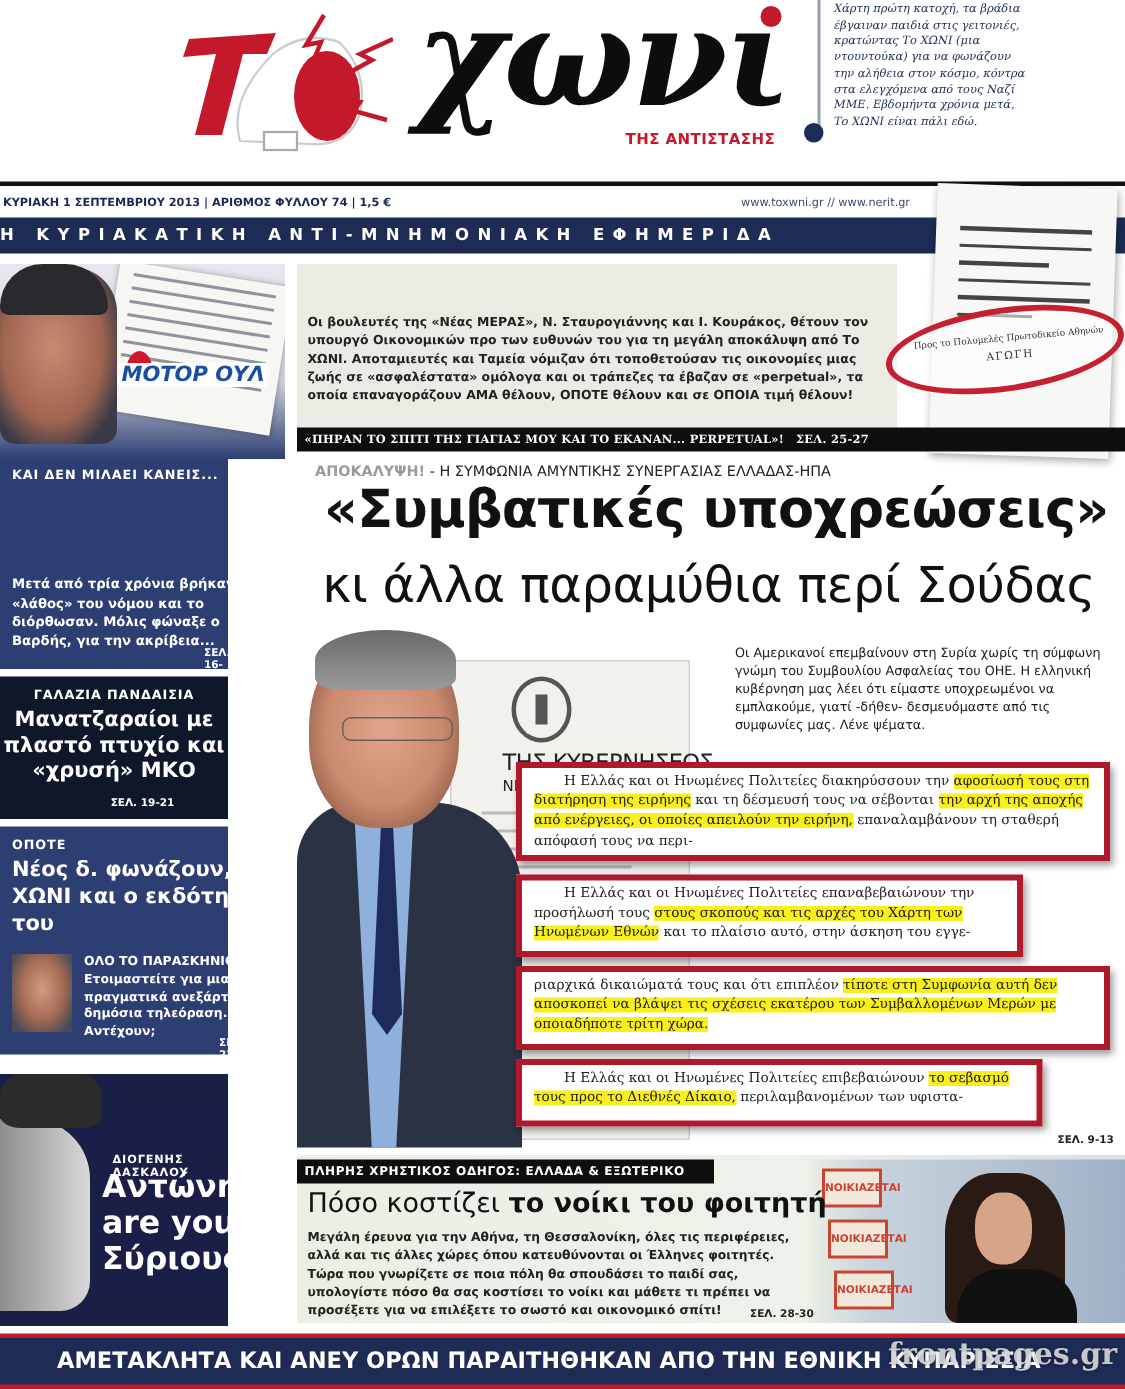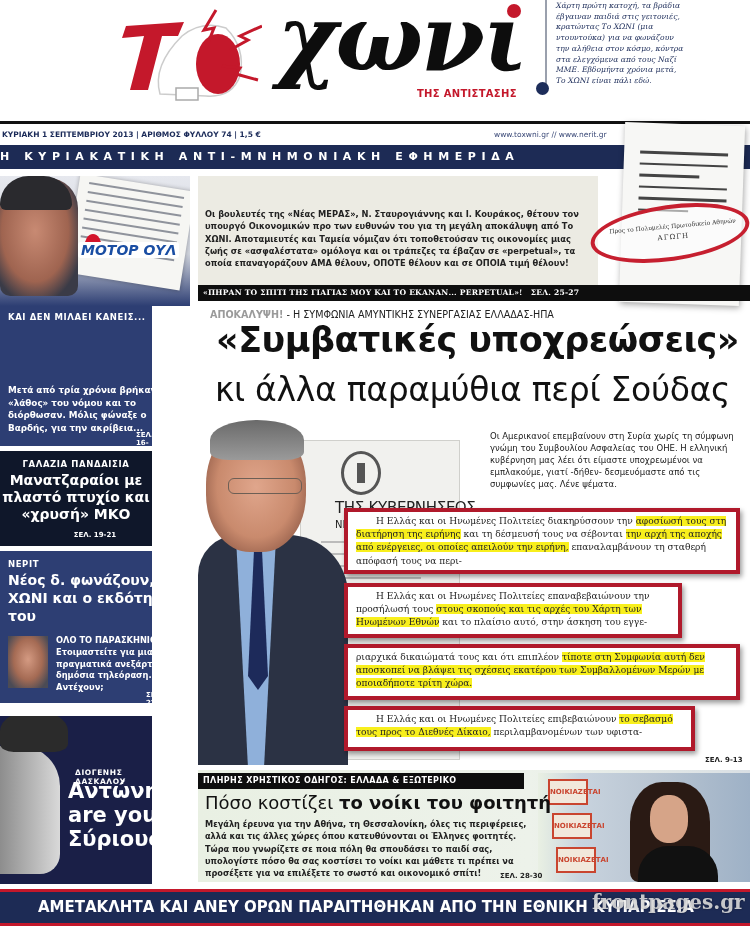--- a/index.html
+++ b/index.html
@@ -95,21 +95,21 @@
   .quote mark { background: #f8ef1c; color: #222; }
   .q1 { left: 344px; top: 508px; width: 396px; height: 66px; }
   .q2 { left: 344px; top: 583px; width: 338px; height: 55px; }
   .q3 { left: 344px; top: 644px; width: 396px; height: 56px; }
   .q4 { left: 344px; top: 706px; width: 351px; height: 45px; }
   .q1 .indent, .q2 .indent, .q4 .indent { padding-left: 20px; }
   .main-sel { position: absolute; left: 705px; top: 756px; font-size: 7px; font-weight: bold; color: #222; }
 
   
   .rbot { position: absolute; left: 198px; top: 770px; width: 552px; height: 112px; background: linear-gradient(90deg,#e9f0e3 0%,#edf2ea 60%,#d9dfe4 100%); overflow: hidden; }
-  .rbot-kicker { position: absolute; left: 0; top: 3px; height: 16px; width: 326px; background: #0e0e0e; color: #fff; font-size: 8px; font-weight: bold; line-height: 16px; padding-left: 5px; letter-spacing: 0.4px; }
+  .rbot-kicker { position: absolute; left: 0; top: 3px; height: 16px; width: 278px; background: #0e0e0e; color: #fff; font-size: 8px; font-weight: bold; line-height: 16px; padding-left: 5px; letter-spacing: 0.4px; }
   .rbot-title { position: absolute; left: 7px; top: 22px; font-size: 18px; color: #111; white-space: nowrap; }
   .rbot-title b { font-weight: bold; }
   .rbot-body { position: absolute; left: 7px; top: 48px; width: 330px; font-size: 8.2px; line-height: 12.3px; font-weight: bold; color: #222; }
   .rbot-sel { position: absolute; left: 302px; top: 102px; font-size: 7px; font-weight: bold; color: #222; }
   .rbot-photo { position: absolute; left: 340px; top: 3px; width: 212px; height: 109px; background: linear-gradient(90deg, rgba(233,240,227,1) 0%, #c8d3de 20%, #b9c5d2 55%, #9eb1c6 100%); }
   .rent-sign { position: absolute; width: 40px; height: 26px; background: #f1e8db; border: 2px solid #c9452f; color: #c9452f; font-size: 7px; font-weight: bold; text-align: center; line-height: 22px; }
   .woman-hair { position: absolute; left: 432px; top: 12px; width: 80px; height: 100px; background: #2a1a14; border-radius: 40% 40% 10% 10%; }
   .woman-face { position: absolute; left: 452px; top: 25px; width: 38px; height: 48px; background: #d6a488; border-radius: 45%; }
   .woman-top { position: absolute; left: 440px; top: 76px; width: 80px; height: 40px; background: #111; border-radius: 30px 30px 0 0; }
 
@@ -167,21 +167,21 @@
   <div class="page-ref" style="left:136px; top:255px;">ΣΕΛ. 16-18</div>
 </div>
 
 <div class="lc lc2">
   <div class="kicker">ΓΑΛΑΖΙΑ ΠΑΝΔΑΙΣΙΑ</div>
   <div class="lc2-title">Μανατζαραίοι με πλαστό πτυχίο και «χρυσή» ΜΚΟ</div>
   <div class="page-ref" style="left:0; width:190px; text-align:center; top:80px;">ΣΕΛ. 19-21</div>
 </div>
 
 <div class="lc lc3">
-  <div class="kicker">ΝΕΡΙΤ</div>
+  <div class="kicker">ΟΠΟΤΕ</div>
   <div class="lc3-title">Νέος δ. φωνάζουν, Το ΧΩΝΙ και ο εκδότης του</div>
   <div class="lc3-thumb"></div>
   <div class="lc3-body">ΟΛΟ ΤΟ ΠΑΡΑΣΚΗΝΙΟ. Ετοιμαστείτε για μια πραγματικά ανεξάρτητη δημόσια τηλεόραση. Αντέχουν;</div>
   <div class="page-ref" style="left:146px; top:140px;">ΣΕΛ. 22-24</div>
 </div>
 
 <div class="lc lc4">
   <div class="lc4-face"></div>
   <div class="lc4-hat"></div>
   <div class="kicker">ΔΙΟΓΕΝΗΣ ΔΑΣΚΑΛΟΥ</div>

